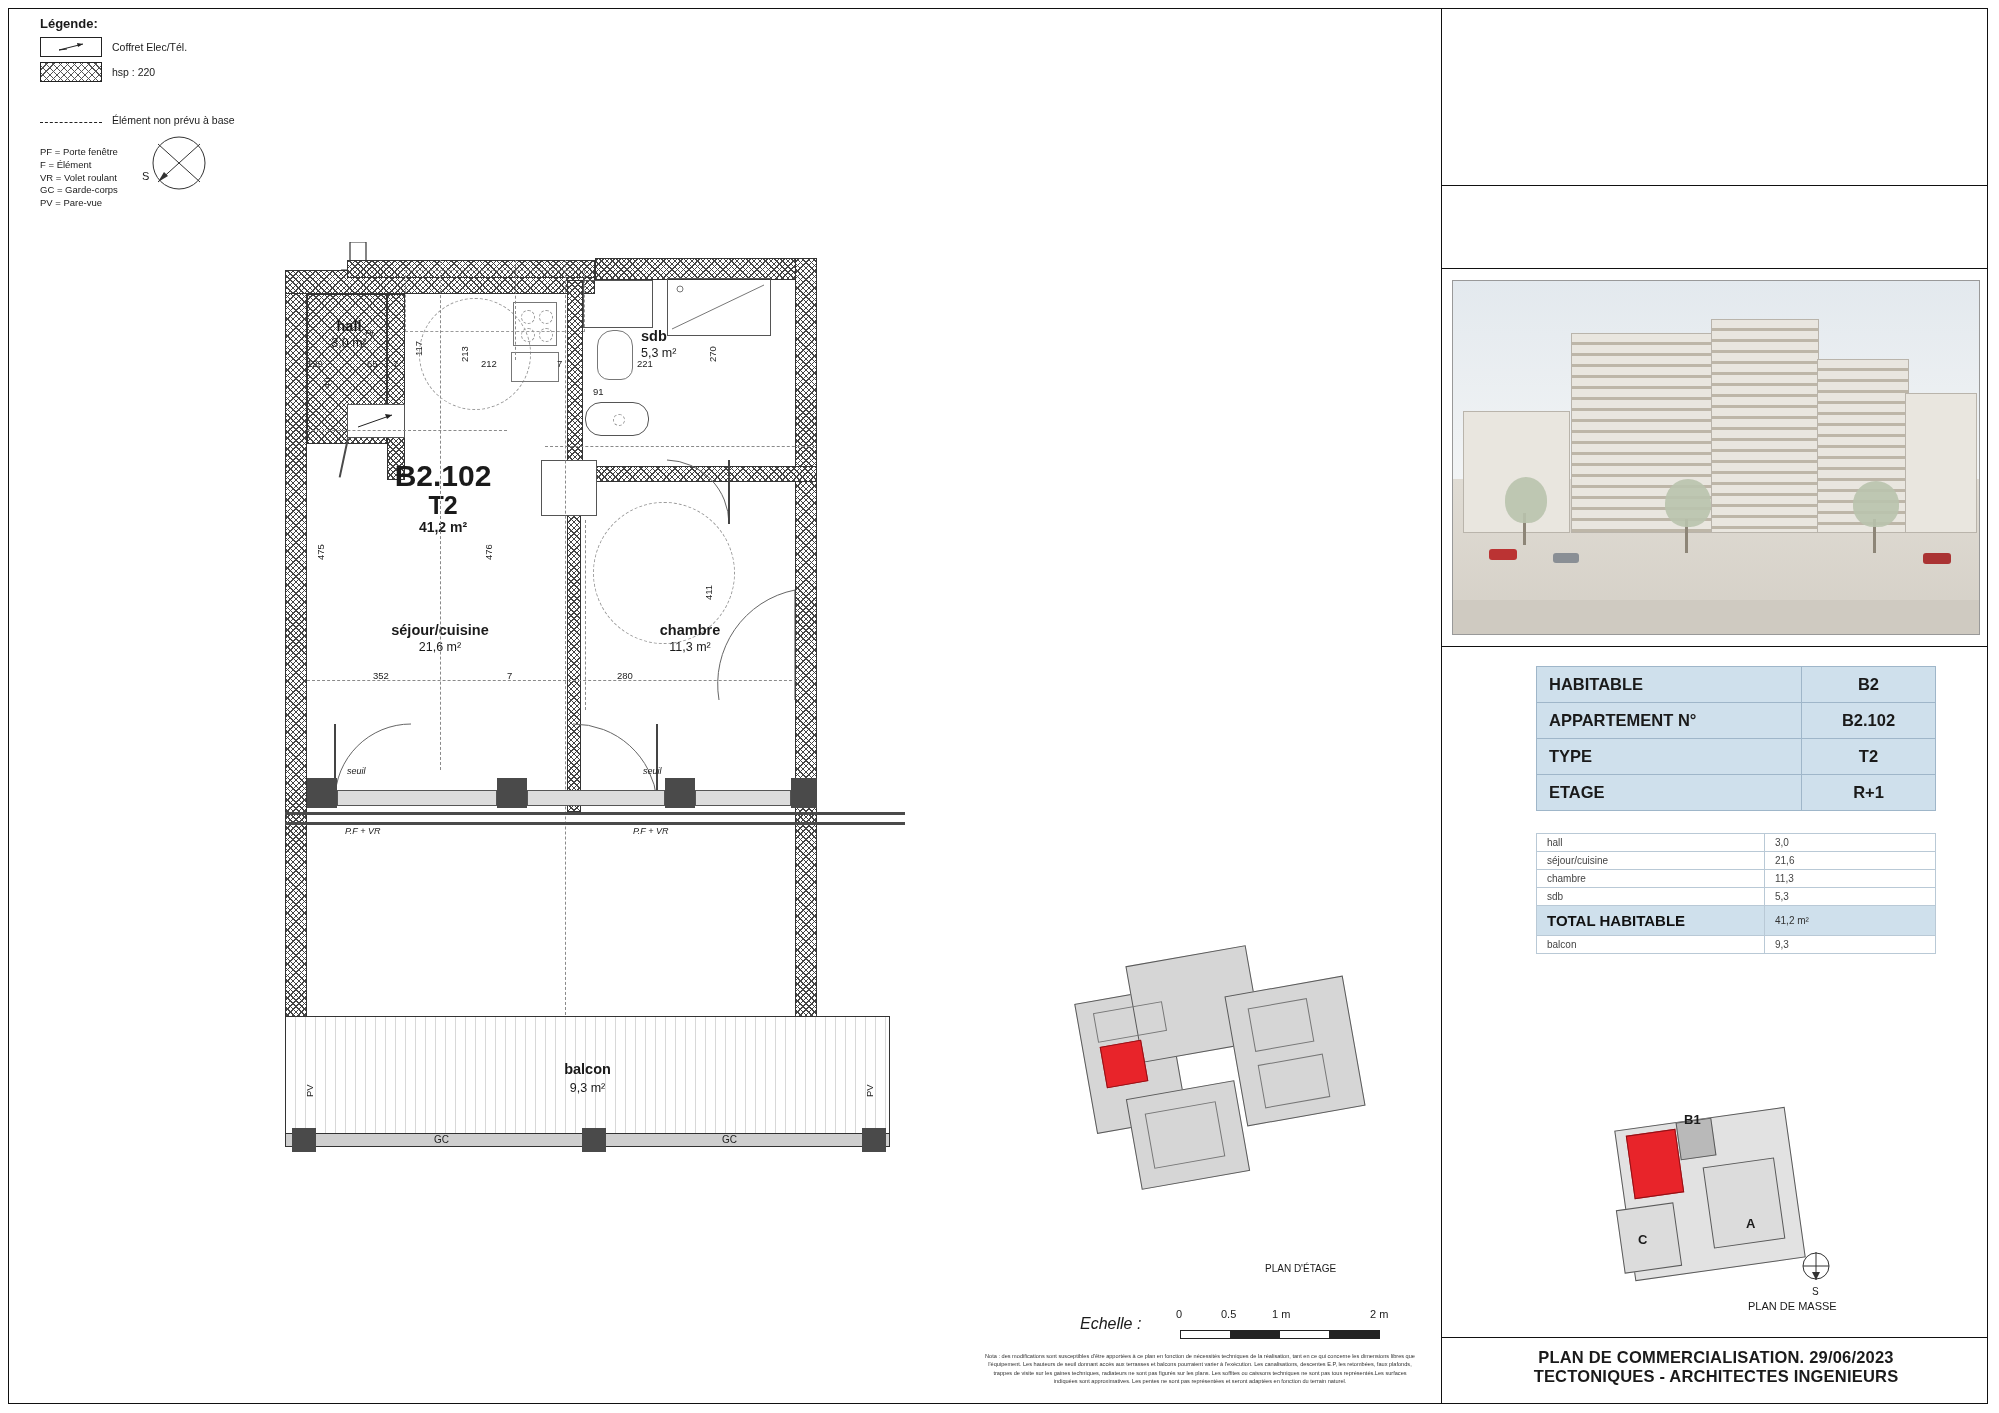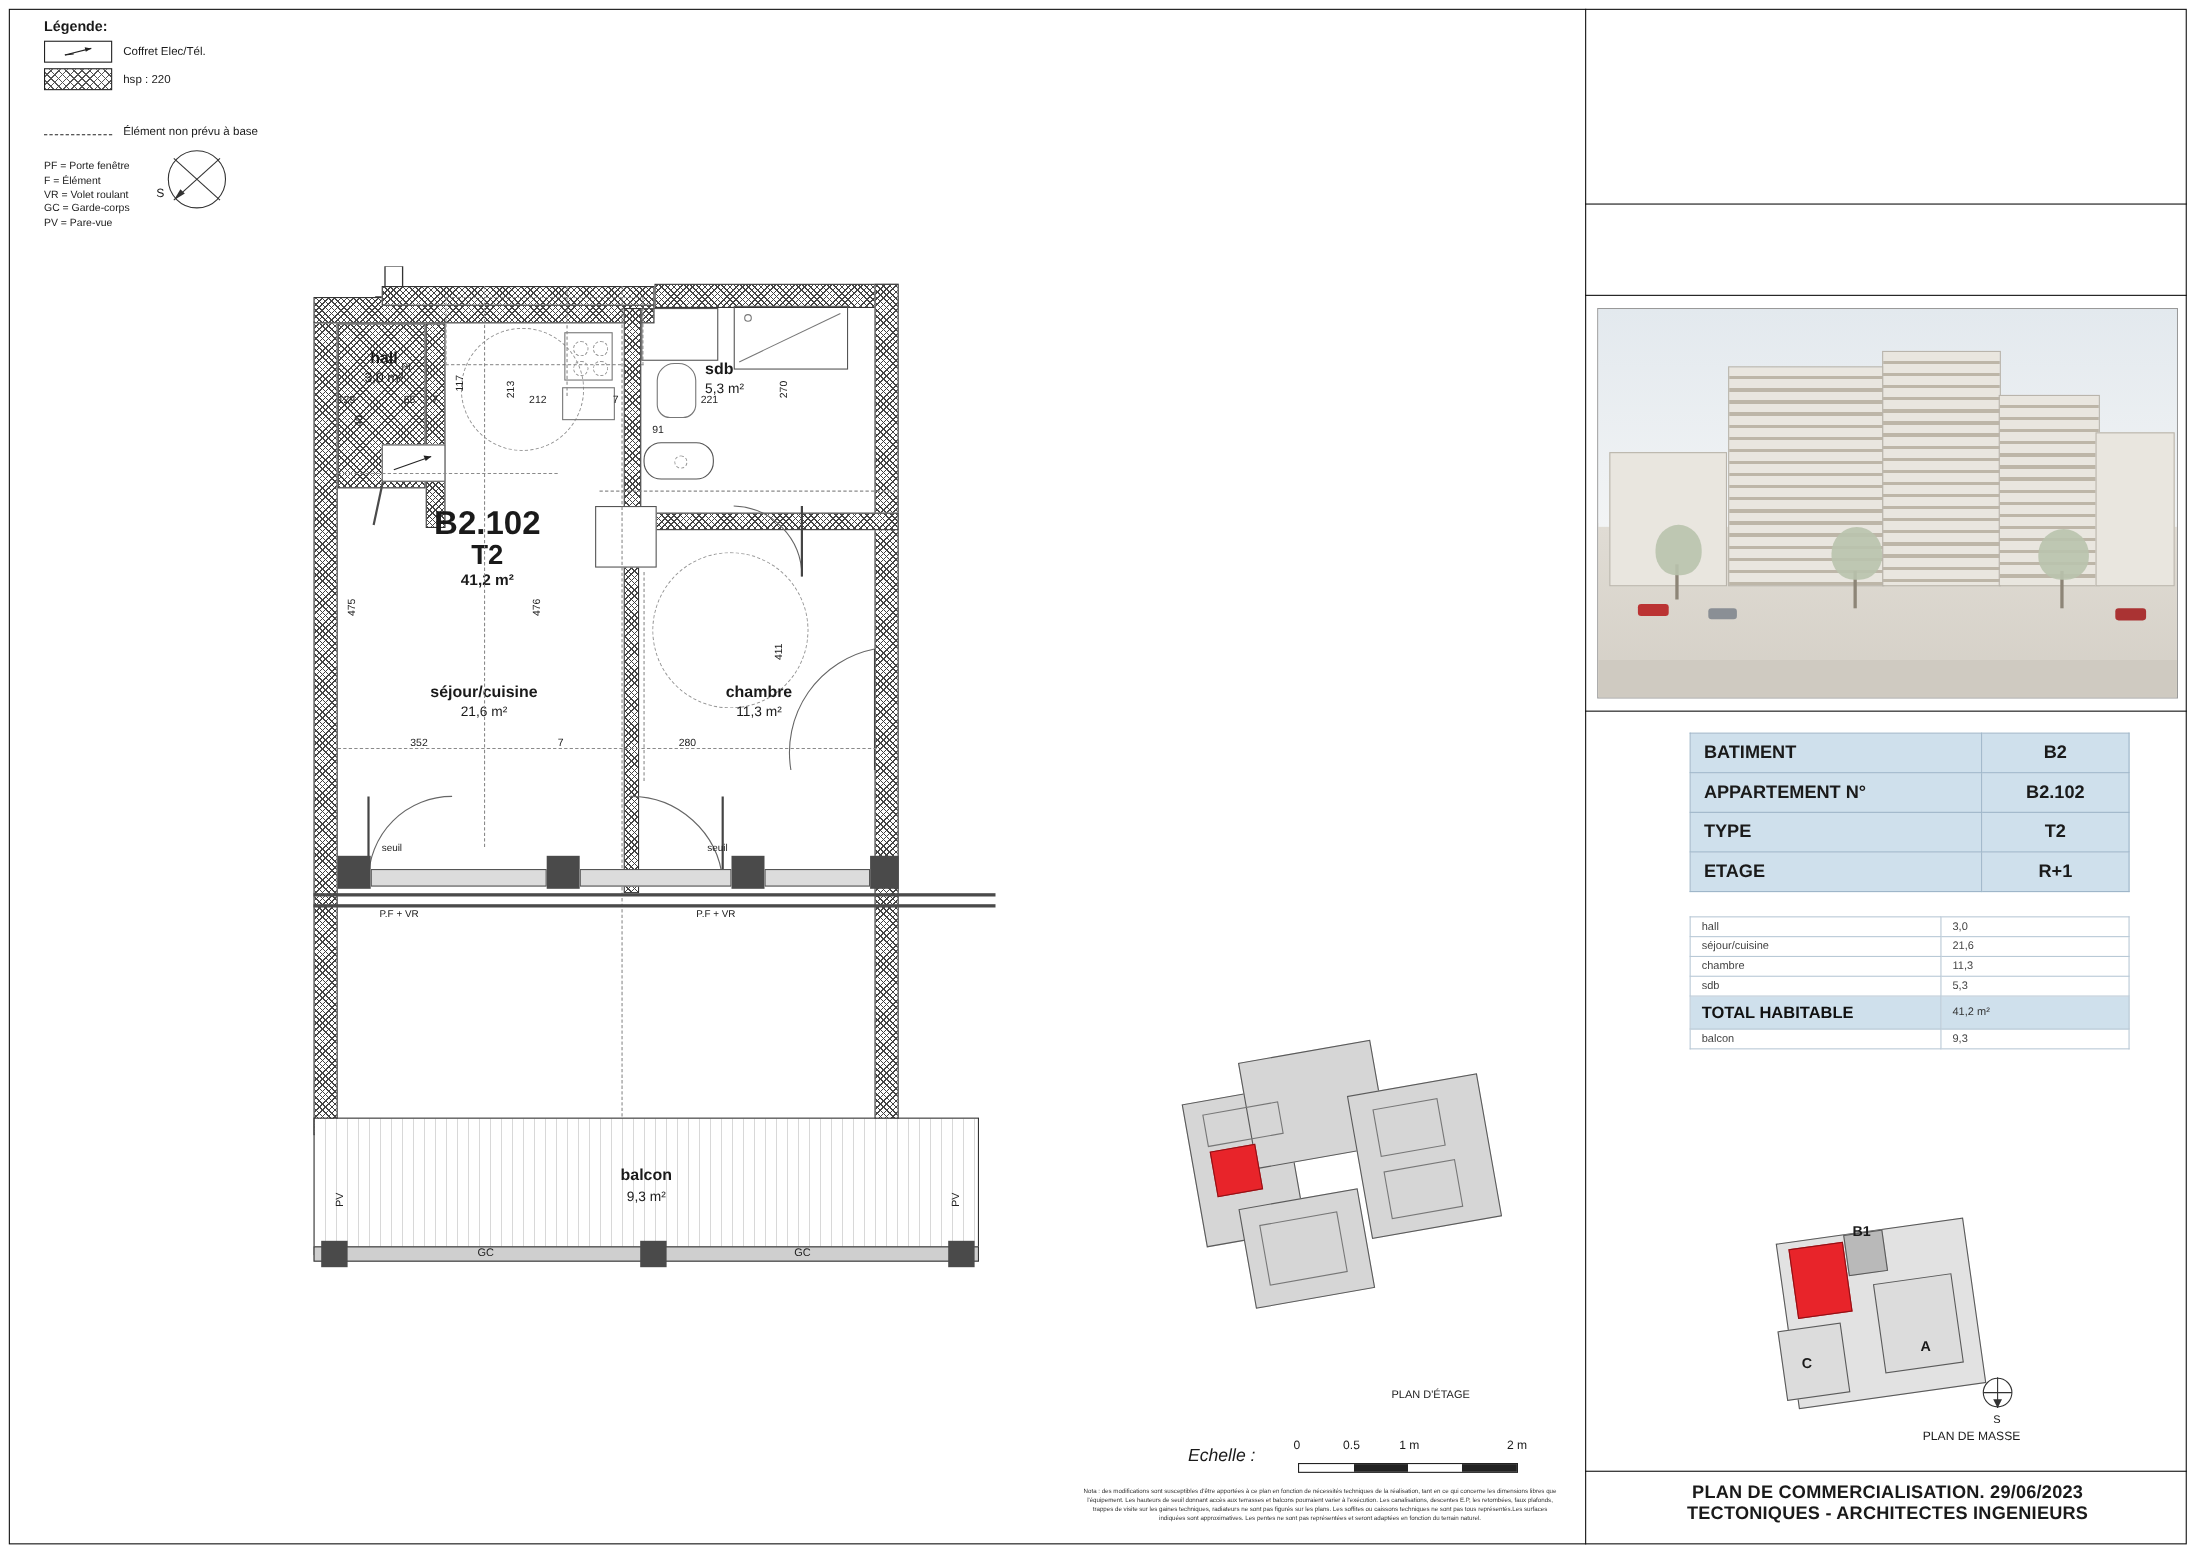--- a/index.html
+++ b/index.html
@@ -26,21 +26,21 @@
   .dashv{position:absolute;border-left:1px dashed #8a8a8a;}
   .circ{position:absolute;border:1px dashed #9a9a9a;border-radius:50%;}
   .rm-name{position:absolute;font-weight:bold;font-size:14.5px;text-align:center;}
   .rm-area{position:absolute;font-size:12.5px;text-align:center;}
   .dimtxt{position:absolute;font-size:9.5px;color:#222;}
   .dimtxt.rot{transform:rotate(-90deg);transform-origin:left top;}
   .code{position:absolute;text-align:center;}
   .code .c1{font-size:30px;font-weight:bold;line-height:1.05;}
   .code .c2{font-size:25px;font-weight:bold;line-height:1.05;}
   .code .c3{font-size:14px;font-weight:bold;line-height:1.3;}
-  .smalltag{position:absolute;font-size:9px;}
+  .smalltag{position:absolute;font-size:9px;font-style:italic;}
   .balcony{position:absolute;left:285px;top:1016px;width:605px;height:125px;border:1px solid #333;background:repeating-linear-gradient(90deg,#ffffff 0 9px,#d8d8d8 9px 10px);box-sizing:border-box;}
   .balc-label{position:absolute;width:100%;text-align:center;top:44px;font-weight:bold;font-size:14.5px;}
   .balc-area{position:absolute;width:100%;text-align:center;top:64px;font-size:12.5px;}
   .gcband{position:absolute;left:285px;top:1133px;width:605px;height:14px;border:1px solid #333;background:#cfcfcf;box-sizing:border-box;}
   .darkblk{position:absolute;background:#4a4a4a;}
   
   .render{position:absolute;left:1452px;top:280px;width:528px;height:355px;border:1px solid #999;box-sizing:border-box;overflow:hidden;background:linear-gradient(#dfe6ec,#eef2f4 55%,#e7e4dd 55%,#ded9d0);}
   .sky{position:absolute;left:0;top:0;right:0;height:56%;background:linear-gradient(#e3e9ee,#f2f4f5);}
   .ground{position:absolute;left:0;bottom:0;right:0;height:44%;background:linear-gradient(#e0dcd4,#d4cfc6);}
   .bldg{position:absolute;background:#e9e6df;border:1px solid #b9b4ab;}
@@ -282,21 +282,21 @@
     <div class="tree" style="left:400px;top:200px;width:46px;height:46px;"></div>
     <div class="car" style="left:36px;top:268px;width:28px;height:11px;background:#b33;"></div>
     <div class="car" style="left:100px;top:272px;width:26px;height:10px;background:#8a8f95;"></div>
     <div class="car" style="left:470px;top:272px;width:28px;height:11px;background:#a33;"></div>
     <div style="position:absolute;left:0;bottom:0;width:100%;height:34px;background:#cfcac1;"></div>
   </div>
 
   <table class="tbl">
     <tbody>
         <tr>
-      <td class="k">BATIMENT</td>
+      <td class="k">HABITABLE</td>
       <td class="v">B2</td>
     </tr>
     <tr>
       <td class="k">APPARTEMENT N°</td>
       <td class="v">B2.102</td>
     </tr>
     <tr>
       <td class="k">TYPE</td>
       <td class="v">T2</td>
     </tr>

